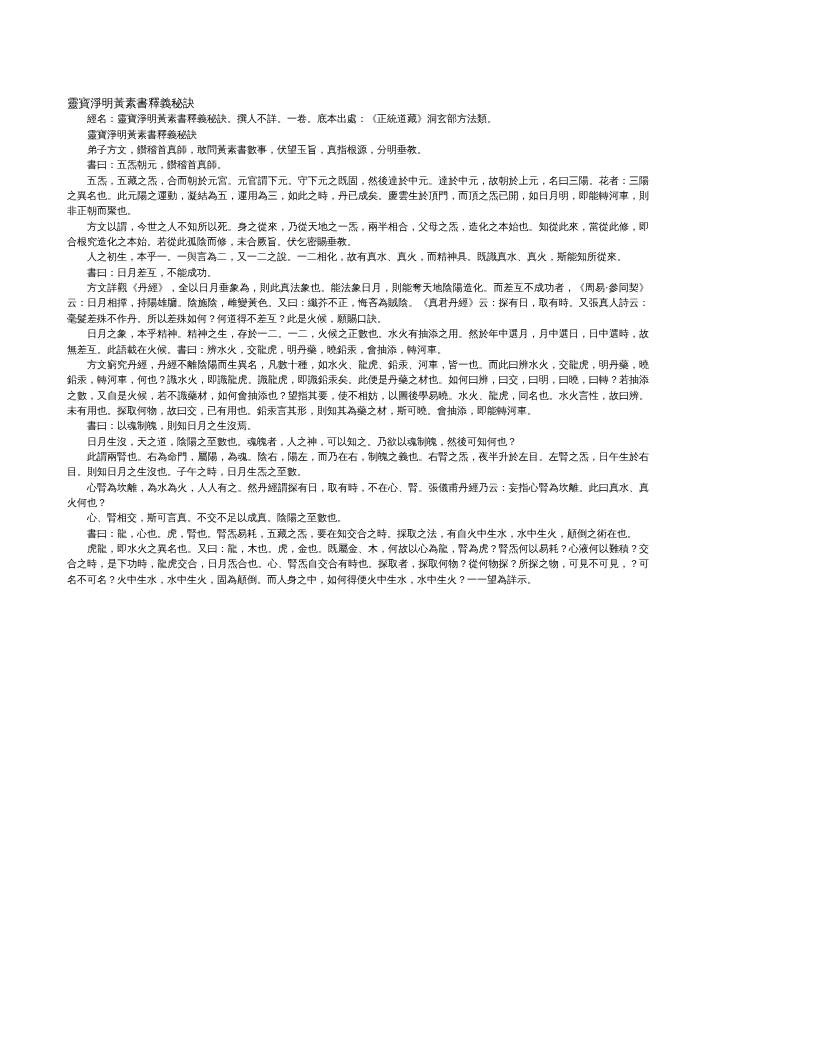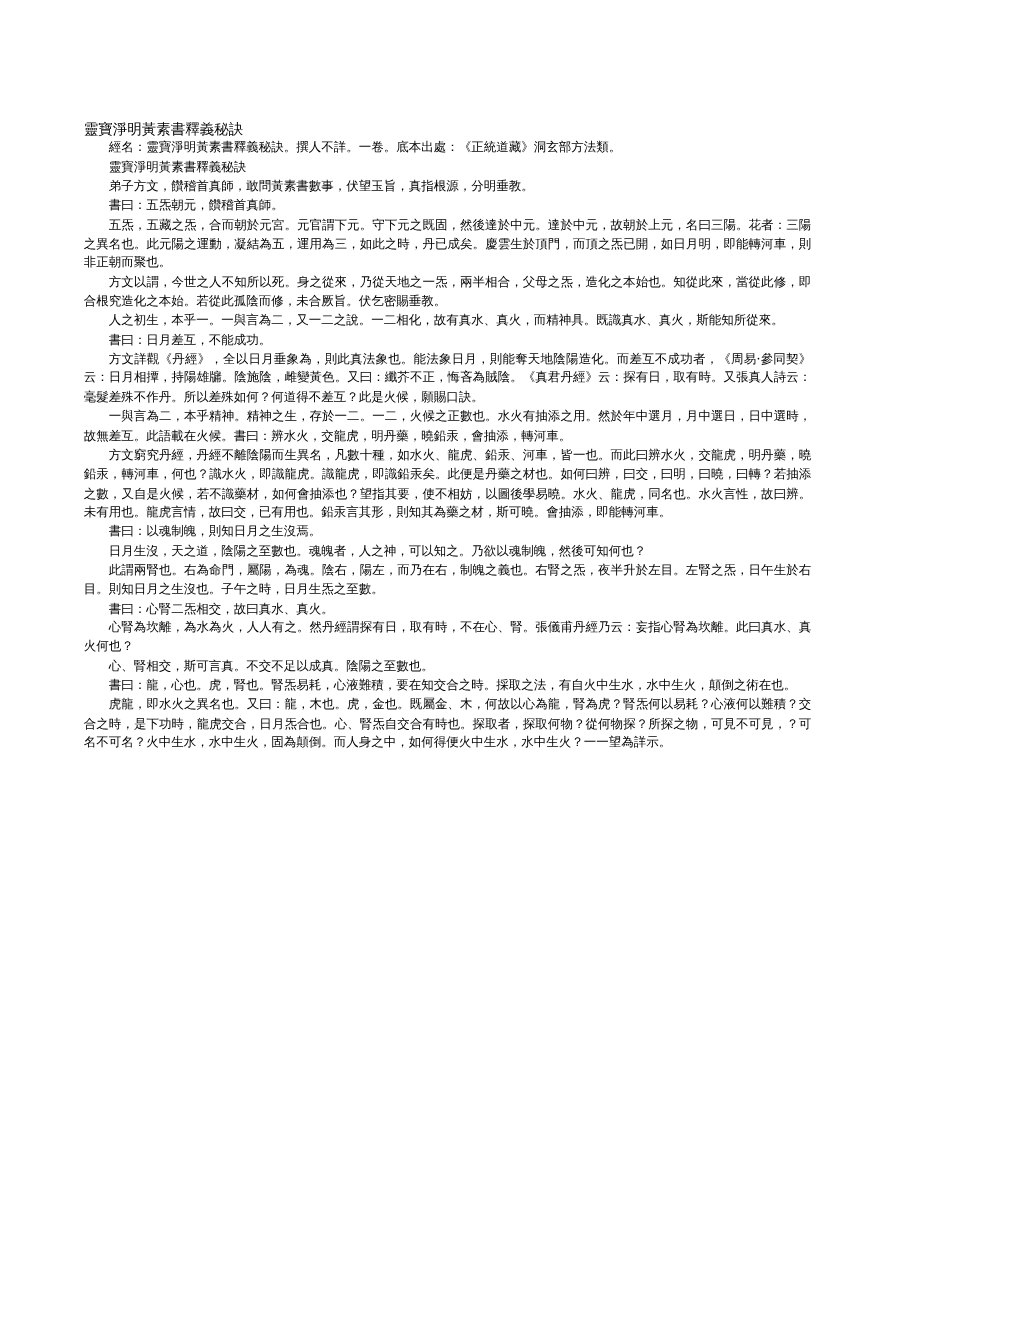--- a/index.html
+++ b/index.html
@@ -78,34 +78,33 @@
 
 
     <p class="para">方文以謂，今世之人不知所以死。身之從來，乃從天地之一炁，兩半相合，父母之炁，造化之本始也。知從此來，當從此修，即合根究造化之本始。若從此孤陰而修，未合厥旨。伏乞密賜垂教。</p>
 
     <p class="para">人之初生，本乎一。一與言為二，又一二之說。一二相化，故有真水、真火，而精神具。既識真水、真火，斯能知所從來。</p>
 
     <p class="para single">書曰：日月差互，不能成功。</p>
 
     <p class="para">方文詳觀《丹經》，全以日月垂象為，則此真法象也。能法象日月，則能奪天地陰陽造化。而差互不成功者，《周易·參同契》云：日月相撢，持陽雄牖。陰施陰，雌變黃色。又曰：纖芥不正，悔吝為賊陰。《真君丹經》云：探有日，取有時。又張真人詩云：毫髮差殊不作丹。所以差殊如何？何道得不差互？此是火候，願賜口訣。</p>
 
-    <p class="para">一與言為二，本乎精神。精神之生，存於一二。一二，火候之正數也。水火有抽添之用。然於年中選月，月中選日，日中選時，故無差互。此語載在火候。書曰：辨水火，交龍虎，明丹藥，曉鉛汞，會抽添，轉河車。</p>
+    <p class="para">日月之象，本乎精神。精神之生，存於一二。一二，火候之正數也。水火有抽添之用。然於年中選月，月中選日，日中選時，故無差互。此語載在火候。書曰：辨水火，交龍虎，明丹藥，曉鉛汞，會抽添，轉河車。</p>
 
-    <p class="para">方文窮究丹經，丹經不離陰陽而生異名，凡數十種，如水火、龍虎、鉛汞、河車，皆一也。而此曰辨水火，交龍虎，明丹藥，曉鉛汞，轉河車，何也？識水火，即識龍虎。識龍虎，即識鉛汞矣。此便是丹藥之材也。如何曰辨，曰交，曰明，曰曉，曰轉？若抽添之數，又自是火候，若不識藥材，如何會抽添也？望指其要，使不相妨，以圖後學易曉。水火、龍虎，同名也。水火言性，故曰辨。未有用也。龍虎言情，故曰交，已有用也。鉛汞言其形，則知其為藥之材，斯可曉。會抽添，即能轉河車。</p>
+    <p class="para">方文窮究丹經，丹經不離陰陽而生異名，凡數十種，如水火、龍虎、鉛汞、河車，皆一也。而此曰辨水火，交龍虎，明丹藥，曉鉛汞，轉河車，何也？識水火，即識龍虎。識龍虎，即識鉛汞矣。此便是丹藥之材也。如何曰辨，曰交，曰明，曰曉，曰轉？若抽添之數，又自是火候，若不識藥材，如何會抽添也？望指其要，使不相妨，以圖後學易曉。水火、龍虎，同名也。水火言性，故曰辨。未有用也。探取何物，故曰交，已有用也。鉛汞言其形，則知其為藥之材，斯可曉。會抽添，即能轉河車。</p>
 
     <p class="para single">書曰：以魂制魄，則知日月之生沒焉。</p>
 
     <p class="para">日月生沒，天之道，陰陽之至數也。魂魄者，人之神，可以知之。乃欲以魂制魄，然後可知何也？</p>
 
     <p class="para">此謂兩腎也。右為命門，屬陽，為魂。陰右，陽左，而乃在右，制魄之義也。右腎之炁，夜半升於左目。左腎之炁，日午生於右目。則知日月之生沒也。子午之時，日月生炁之至數。</p>
 
-    <p class="para single">書曰：心腎二炁相交，故曰真水、真火。</p>
 
     <p class="para">心腎為坎離，為水為火，人人有之。然丹經謂探有日，取有時，不在心、腎。張儀甫丹經乃云：妄指心腎為坎離。此曰真水、真火何也？</p>
 
     <p class="para single">心、腎相交，斯可言真。不交不足以成真。陰陽之至數也。</p>
 
-    <p class="para">書曰：龍，心也。虎，腎也。腎炁易耗，心液難積，要在知交合之時。採取之法，有自火中生水，水中生火，顛倒之術在也。</p>
+    <p class="para">書曰：龍，心也。虎，腎也。腎炁易耗，五藏之炁，要在知交合之時。採取之法，有自火中生水，水中生火，顛倒之術在也。</p>
 
     <p class="para">虎龍，即水火之異名也。又曰：龍，木也。虎，金也。既屬金、木，何故以心為龍，腎為虎？腎炁何以易耗？心液何以難積？交合之時，是下功時，龍虎交合，日月炁合也。心、腎炁自交合有時也。探取者，探取何物？從何物探？所探之物，可見不可見，？可名不可名？火中生水，水中生火，固為顛倒。而人身之中，如何得便火中生水，水中生火？一一望為詳示。</p>
 
   </div>
 </div>
 
 </body></html>

